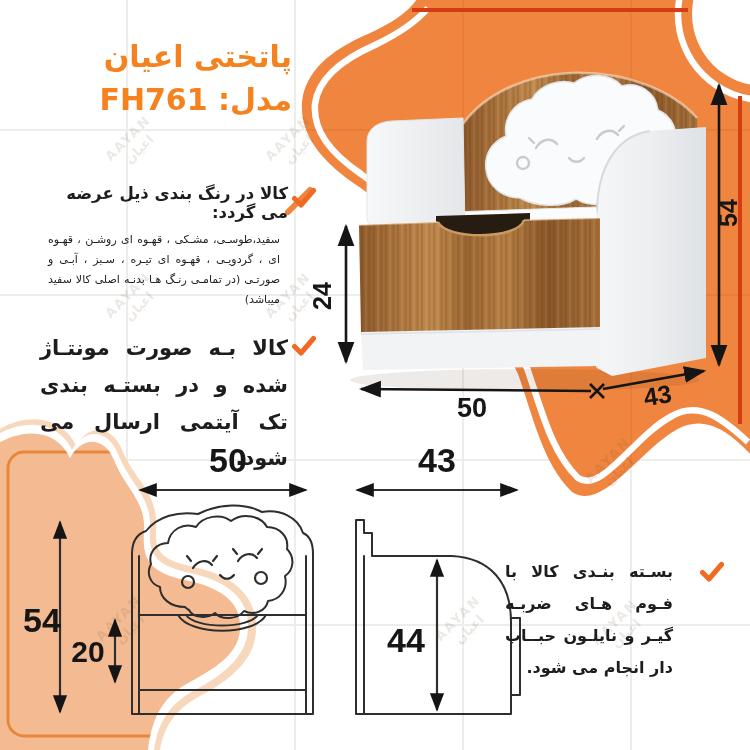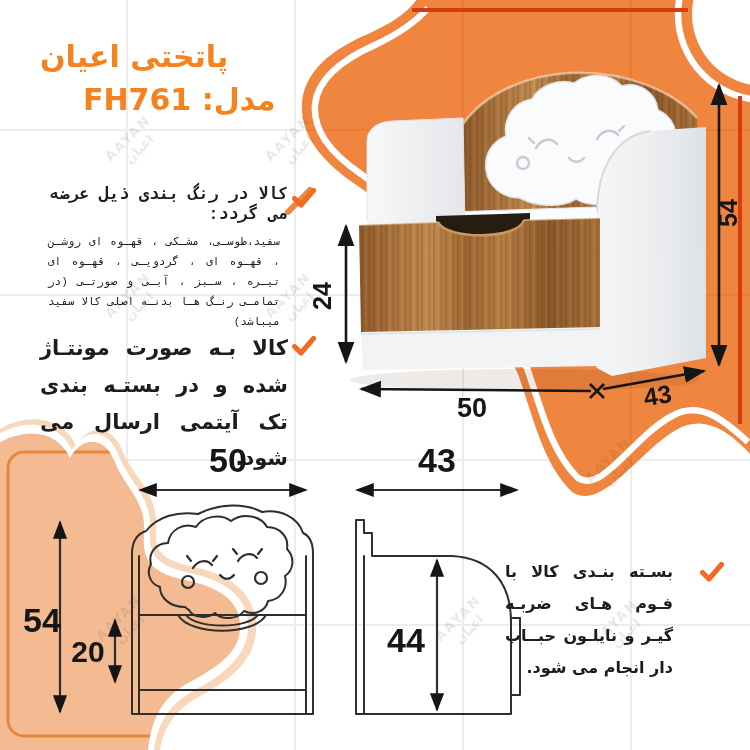--- a/index.html
+++ b/index.html
@@ -6,28 +6,28 @@
   #canvas{position:relative;width:750px;height:750px;overflow:hidden;background:#ffffff;
           font-family:"DejaVu Sans",sans-serif;}
   #canvas svg{position:absolute;left:0;top:0;}
   .num{font-family:"Liberation Sans","DejaVu Sans",sans-serif;font-weight:bold;fill:#161616;}
   
   .wm{position:absolute;transform:rotate(-45deg);text-align:center;line-height:1.25;
       color:rgba(110,75,45,0.13);font-size:13px;font-weight:bold;letter-spacing:2px;
       pointer-events:none;white-space:nowrap;}
   .wm span{display:block;}
   
-  .title-block{position:absolute;left:40px;top:36px;width:252px;direction:rtl;text-align:left;
+  .title-block{position:absolute;left:40px;top:36px;width:252px;direction:rtl;text-align:right;
       color:#F5821F;font-weight:bold;line-height:1.42;}
   .title-line1{font-size:30px;letter-spacing:1px;}
   .title-line2{font-size:30px;margin-left:43px;}
   
   .bullet-text{position:absolute;direction:rtl;color:#1d1d20;}
   .check{position:absolute;width:24px;height:24px;}
-  .colors-block{left:40px;top:184px;width:248px;font-family:Liberation Mono, monospace;}
+  .colors-block{left:40px;top:184px;width:248px;}
   .colors-heading{font-size:16.5px;font-weight:bold;text-align:right;margin:0 0 6px 0;}
   .colors-body{font-size:11px;text-align:justify;line-height:1.82;margin:8px;}
   .assembly-block{left:40px;top:330px;width:248px;font-size:21px;font-weight:bold;
       text-align:justify;line-height:1.75;}
   .packaging-block{left:505px;top:556px;width:168px;font-size:16px;font-weight:bold;
       text-align:justify;line-height:2.0;}
 </style>
 </head>
 <body>
 

